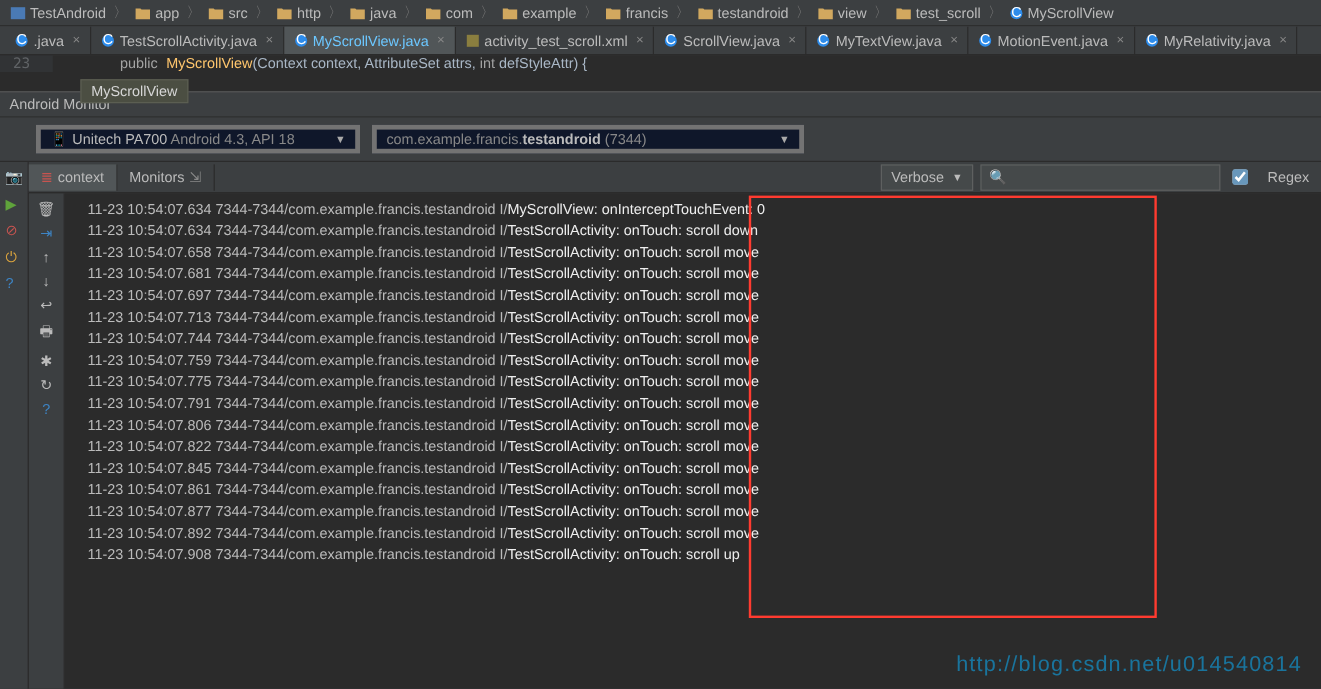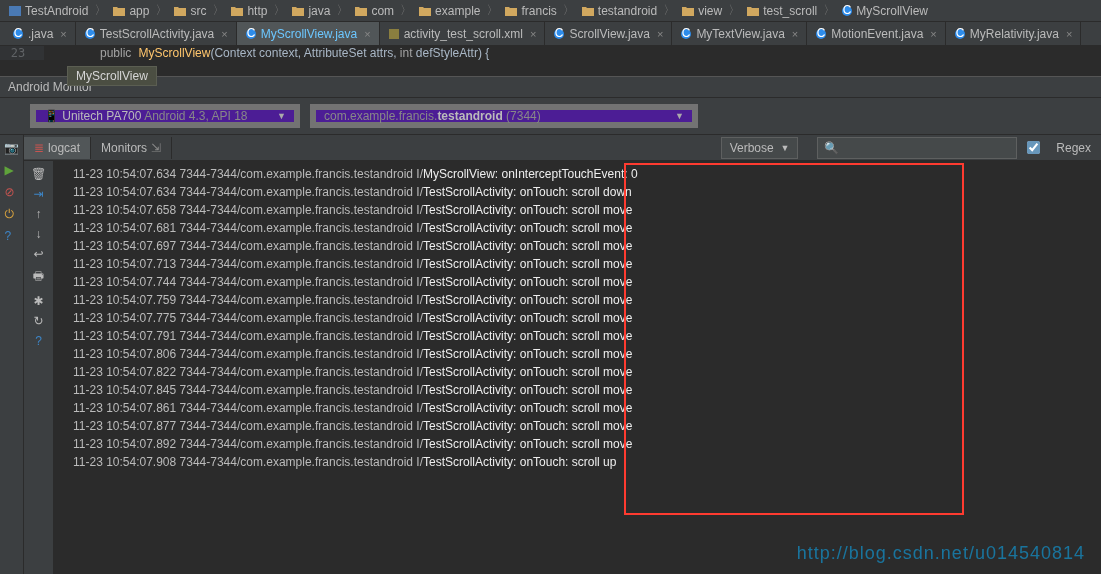--- a/index.html
+++ b/index.html
@@ -12,32 +12,32 @@
 .tab { display:flex; align-items:center; gap:4px; padding:0 8px; height:24px; border-right:1px solid #2b2b2b; color:#bbbbbb; white-space:nowrap; }
 .tab.active { background:#515658; color:#6cc7ff; }
 .tab .close { color:#888; font-size:11px; margin-left:3px; }
 .tooltip { position:absolute; left:67px; top:66px; background:#4b4e42; border:1px solid #5b5e52; color:#d6d6d6; padding:2px 8px; z-index:5; }
 .editor { background:#2b2b2b; height:30px; display:flex; align-items:flex-start; overflow:hidden; }
 .gutter { width:44px; text-align:center; padding-right:8px; color:#606366; background:#313335; font-family:Consolas,monospace; }
 .code { padding-left:56px; font-family:Consolas,monospace; color:#a9b7c6; white-space:nowrap; }
 .kw { color:#a3a3a3;text-align:right; } .cls { color:#ffc66d; }
 .tw-title { background:#3c3f41; border-top:1px solid #555; border-bottom:1px solid #2b2b2b; padding:3px 8px; color:#bbbbbb; }
 .selectors { display:flex; gap:10px; padding:6px 30px; background:#3c3f41; border-bottom:1px solid #2b2b2b; }
-.combo { display:flex; align-items:center; justify-content:space-between; background:#4c1d95; border:6px solid #737373; padding:2px 8px; height:24px; }
+.combo { display:flex; align-items:center; justify-content:space-between; background:#0f172a; border:4px solid #737373; padding:2px 8px; height:24px; }
 .combo .arrow { color:#aaa; font-size:9px; }
 .main { display:flex; height:calc(574px - 22px - 24px - 30px - 22px - 36px); }
 .leftbar { width:24px; background:#3c3f41; border-right:1px solid #2b2b2b; display:flex; flex-direction:column; align-items:center; gap:8px; padding-top:6px; }
 .leftbar .ic { width:14px; height:14px; }
 .log-area { flex:1; display:flex; flex-direction:column; }
 .toolbar { display:flex; align-items:center; background:#3c3f41; border-bottom:1px solid #2b2b2b; height:26px; }
 .tool-tabs { display:flex; }
 .tool-tab { padding:4px 10px; border-right:1px solid #2b2b2b; color:#bbbbbb; display:flex; align-items:center; gap:4px; }
 .tool-tab.sel { background:#515658; }
 .spacer { flex:1; }
-.verbose { display:flex; align-items:center; background:#45494a; border:1px solid #5e6060; padding:2px 8px; height:22px; margin-right:19px; }
+.verbose { display:flex; align-items:center; background:#45494a; border:1px solid #5e6060; padding:2px 8px; height:22px; margin-right:6px; }
 .search { background:#45494a; border:1px solid #5e6060; height:22px; width:200px; padding:0 6px; display:flex; align-items:center; gap:4px; margin-right:10px; }
 .regex { display:flex; align-items:center; gap:16px; margin-right:10px; }
 .regex input { accent-color:#6897bb; }
 .log-body { flex:1; display:flex; background:#2b2b2b; overflow:hidden; }
 .log-gutter { width:30px; background:#3c3f41; border-right:1px solid #2b2b2b; display:flex; flex-direction:column; align-items:center; gap:6px; padding-top:6px; }
 .log-lines { flex:1; font-family:Consolas,monospace; font-size:13px; line-height:18px; color:#bbbbbb; padding:4px 19px; position:relative; white-space:nowrap; overflow:hidden; }
 .hl { color:#eeeeee; }
 .redbox { position:absolute; border:2px solid #ff3b30; left:570px; top:2px; width:340px; height:352px; pointer-events:none; }
 .watermark { position:absolute; right:16px; bottom:10px; color:#0ea5e9; font-size:18px; font-family:Liberation Sans, sans-serif; opacity:.6; letter-spacing:1px; }
 .dim { color:#888; }
@@ -209,41 +209,41 @@
   </div>
 </div>
 
 <div class="tw-title">Android Monitor</div>
 
 <div class="selectors">
   <div class="combo" style="width:270px">
     <span>📱 <span>Unitech PA700</span> <span class="dim">Android 4.3, API 18</span></span>
     <span class="arrow">▼</span>
   </div>
-  <div class="combo" style="width:388px">
+  <div class="combo" style="width:360px">
     <span><span class="dim">com.example.francis.</span><b>testandroid</b><span class="dim"> (7344)</span></span>
     <span class="arrow">▼</span>
   </div>
 </div>
 
 <div class="main">
   <div class="leftbar">
     <span class="ic">📷</span>
     <span class="ic" style="color:#5fa33b">▶</span>
     <span class="ic" style="color:#c75450">⊘</span>
     <span class="ic" style="color:#d9a33e">⏻</span>
     <span class="ic" style="color:#3d85c6">?</span>
   </div>
 
   <div class="log-area">
     <div class="toolbar">
       <div class="tool-tabs">
         <div class="tool-tab sel">
           <span style="color:#c75450">≣</span>
-          <span>logcat</span>
+          <span>context</span>
         </div>
         <div class="tool-tab">
           <span>Monitors</span>
           <span class="dim">⇲</span>
         </div>
       </div>
       <div class="spacer"></div>
       <div class="verbose">
         <span>Verbose</span>&nbsp;&nbsp;<span class="arrow" style="font-size:9px">▼</span>
       </div>

